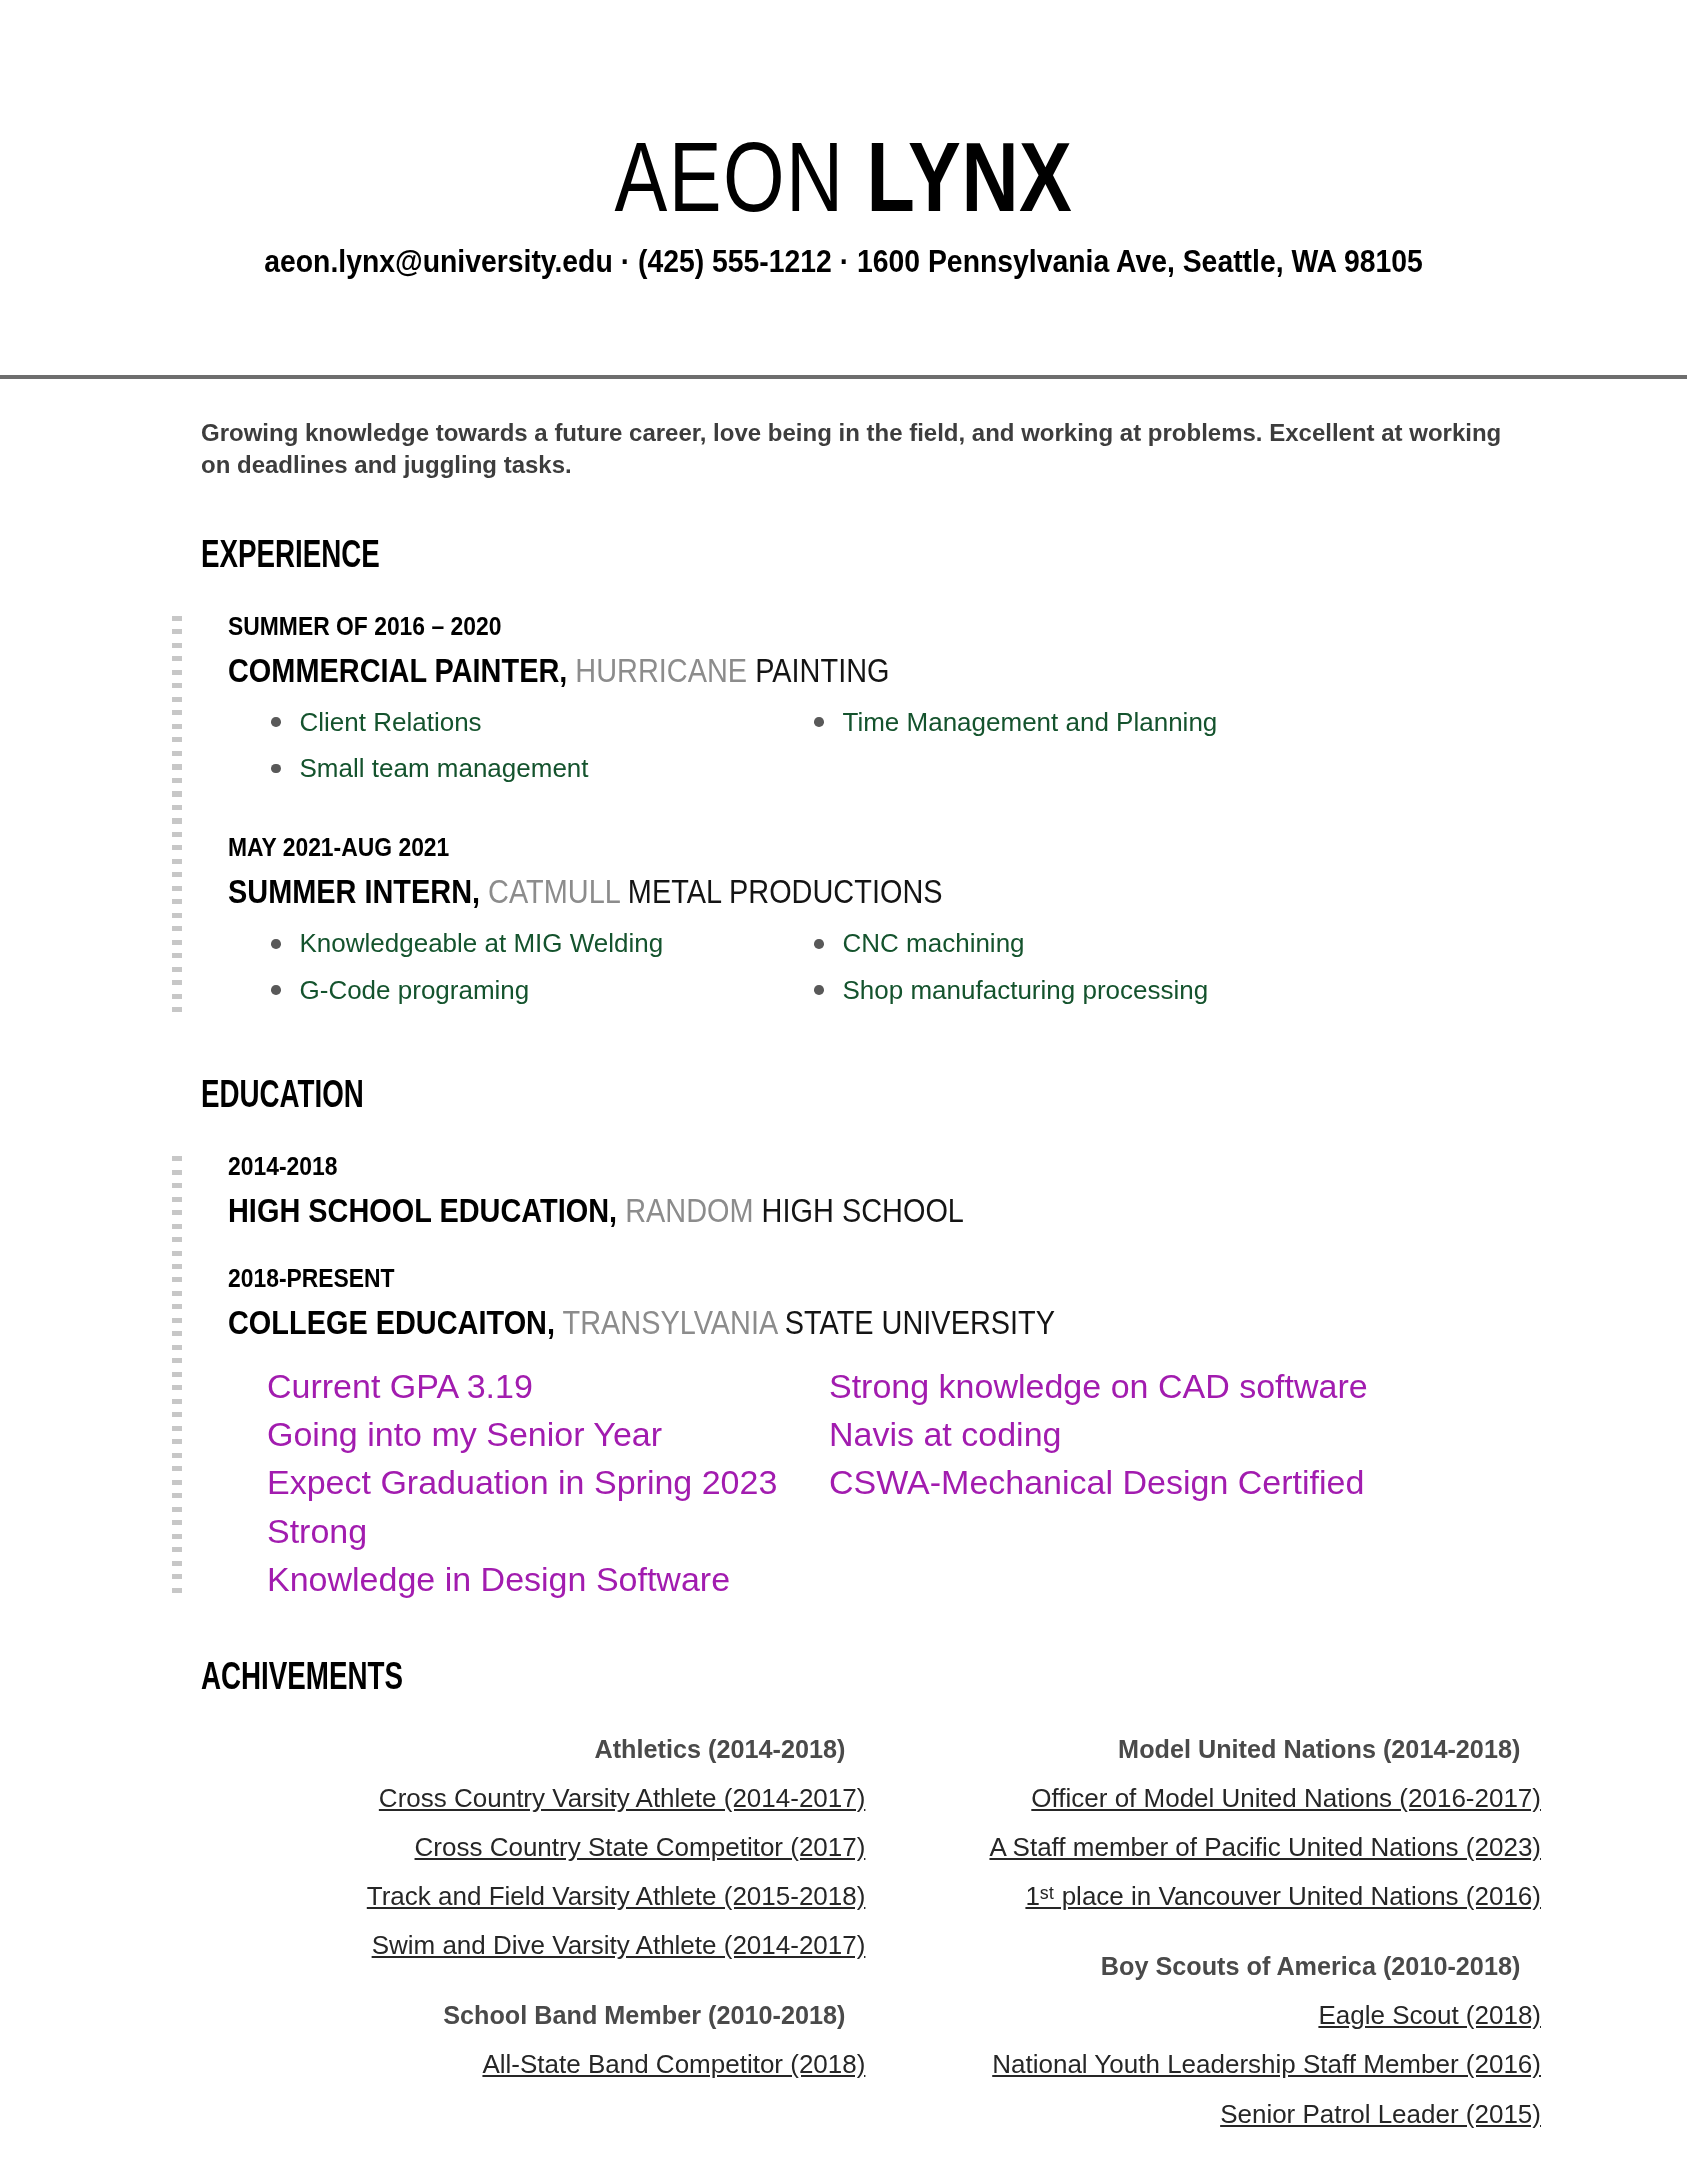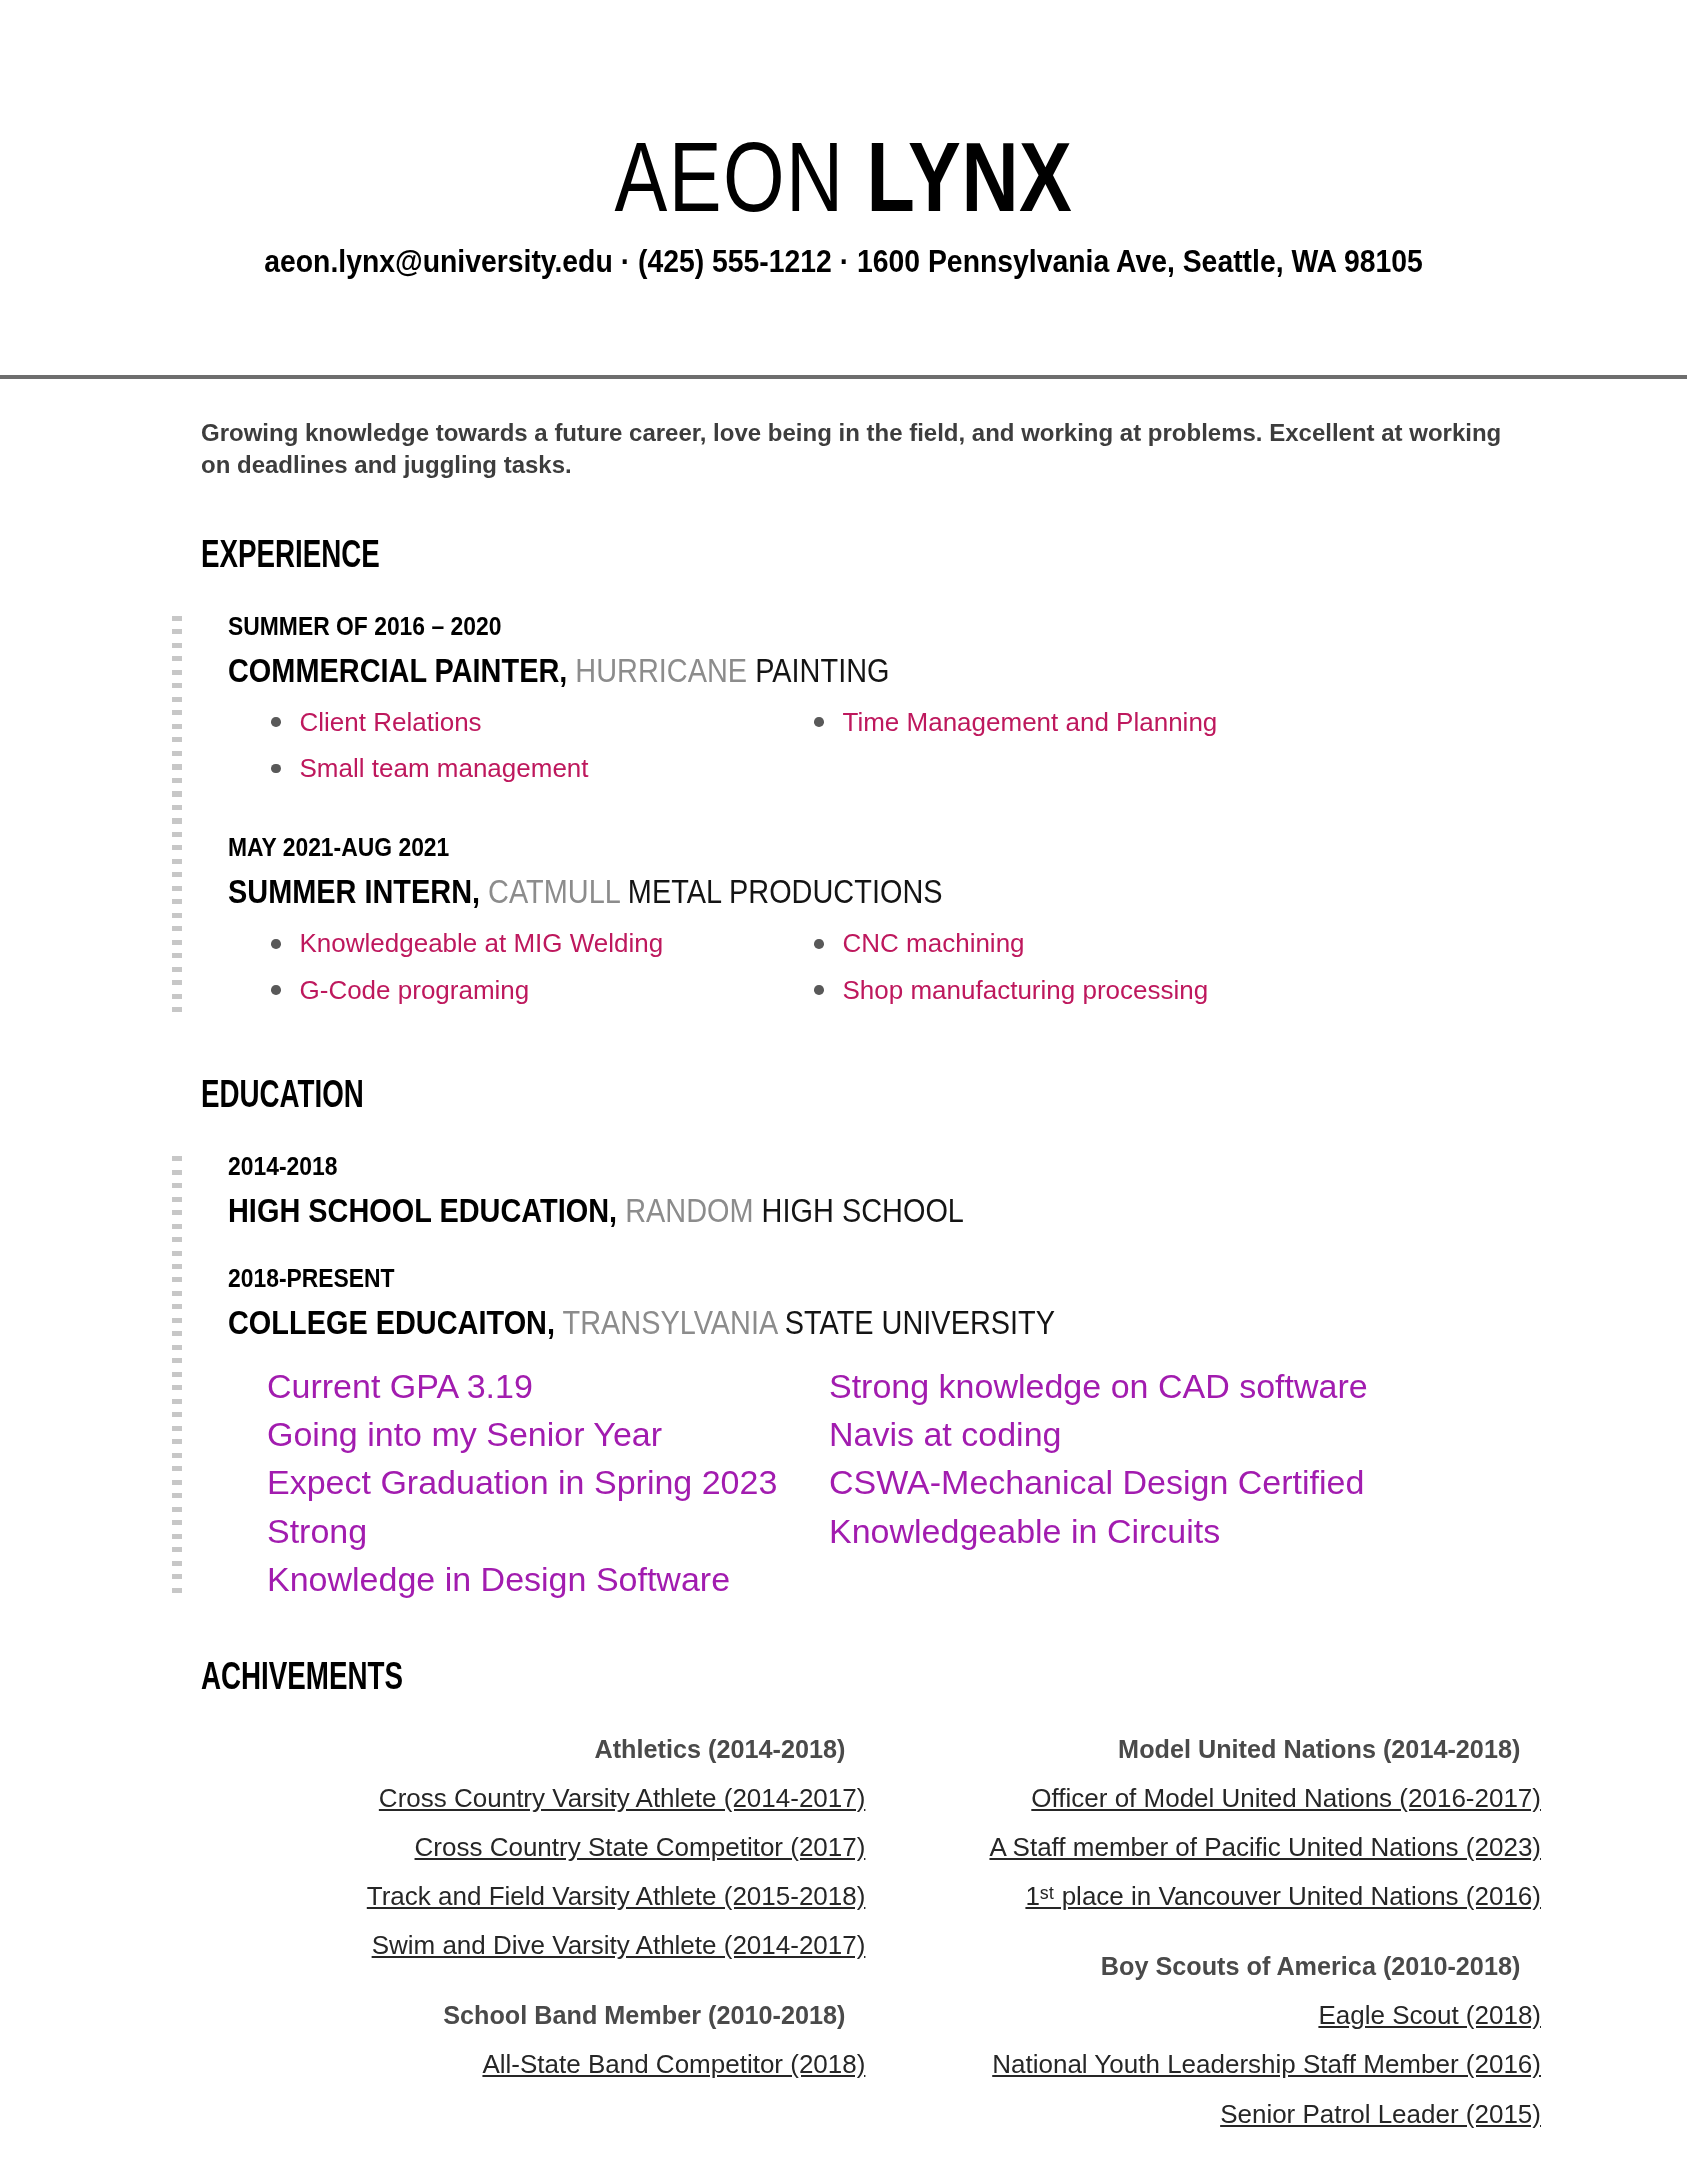--- a/index.html
+++ b/index.html
@@ -54,21 +54,21 @@
   .entry-title {
     margin-top:9px; font-size:34px; white-space:nowrap;
     transform:scaleX(0.85); transform-origin:left;
   }
   .tt-bold  { font-weight:700; color:#000; }
   .tt-gray  { font-weight:400; color:#8c8c8c; }
   .tt-black { font-weight:400; color:#141414; }
 
   
   .cols { display:flex; margin:17px 0 0 40px; }
-  .blist { list-style:none; margin:0; padding:0; font-size:26px; color:#be185d; }
+  .blist { list-style:none; margin:0; padding:0; font-size:26px; color:#14532d; }
   .blist:first-child { width:543px; flex:none; }
   .bitem { position:relative; padding-left:31.5px; margin-bottom:14.6px; line-height:1.22; }
   .bitem::before {
     content:""; position:absolute; left:3.4px; top:10.7px; width:9.6px; height:9.6px;
     border-radius:50%; background:#595959;
   }
 
   
   .dcols { display:flex; margin:20px 0 0 39px; font-size:34px; color:#a21caf; }
   .dcol { line-height:1.42; }
@@ -149,21 +149,20 @@
               <div class="dcol">
                 <p class="dline">Current GPA 3.19</p>
                 <p class="dline">Going into my Senior Year</p>
                 <p class="dline">Expect Graduation in Spring 2023 Strong</p>
                 <p class="dline">Knowledge in Design Software</p>
               </div>
               <div class="dcol">
                 <p class="dline">Strong knowledge on CAD software</p>
                 <p class="dline">Navis at coding</p>
                 <p class="dline">CSWA-Mechanical Design Certified</p>
-                <p class="dline">Knowledgeable in Circuits</p>
               </div>
             </div>
           </div>
         </div>
     </section>
 
     <section>
       <h2 class="section-heading">ACHIVEMENTS</h2>
       <div class="ach-cols">
         <div class="ach-col">

